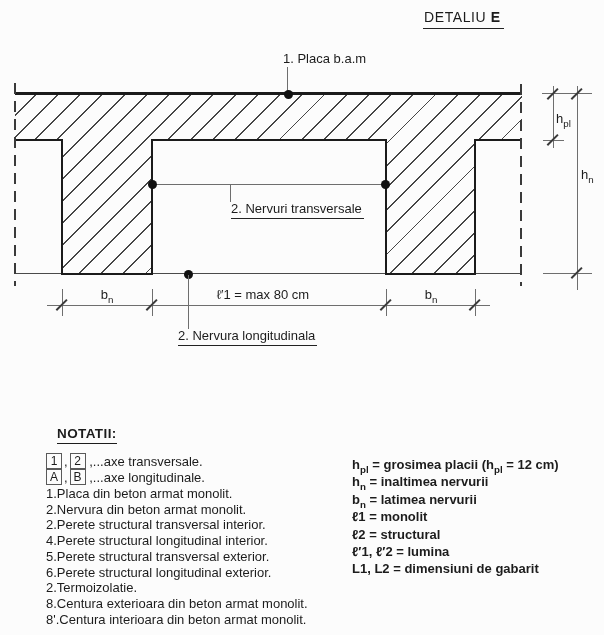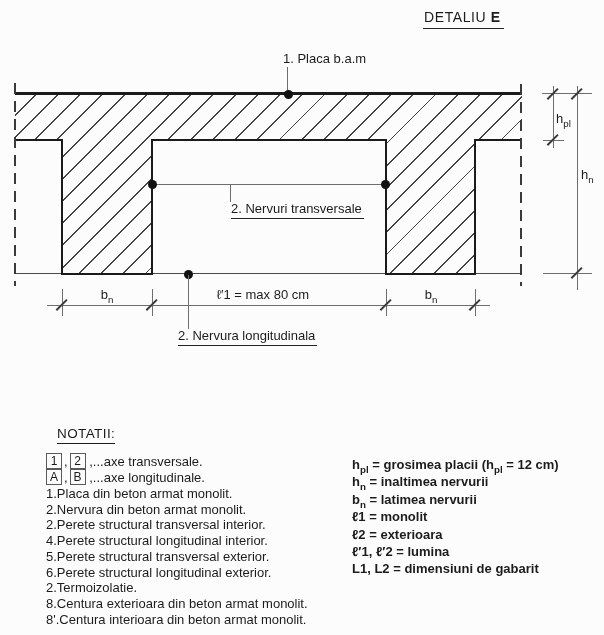--- a/index.html
+++ b/index.html
@@ -41,21 +41,21 @@
     background:repeating-linear-gradient(180deg,#3a3a3a 0 11px,transparent 11px 18px);
   }
   .dot{width:9px;height:9px;border-radius:50%;background:#111;}
   .lbl{font-size:13px;white-space:nowrap;}
   .underlined{border-bottom:1.5px solid #222;padding:0 2px 2px 0;}
   .dim-lbl{text-align:center;}
   .tick{width:15px;height:1.6px;background:#3a3a3a;transform:rotate(-45deg);}
   sub{font-size:.75em;line-height:0;text-align:right;}
   
   .notatii-heading{
-    left:57px;top:426px;font-size:13.5px;font-weight:normal;letter-spacing:.4px;
+    left:57px;top:426px;font-size:13.5px;font-weight:bold;letter-spacing:.4px;
     border-bottom:1.8px solid #1c1c1c;padding-bottom:2px;
   }
   .axes{left:46px;top:453px;font-size:13px;}
   .axes-row{display:flex;align-items:center;height:16px;}
   .axbox{
     display:inline-block;width:14px;height:14px;line-height:14px;
     border:1px solid #5a5a5a;text-align:center;font-size:12px;flex:none;
   }
   .axsep{margin:0 2px;}
   .axtext{white-space:nowrap;}
@@ -144,18 +144,18 @@
     <div>2.Termoizolatie.</div>
     <div>8.Centura exterioara din beton armat monolit.</div>
     <div>8'.Centura interioara din beton armat monolit.</div>
   </div>
 
   <div class="abs legend">
     <div>h<sub>pl</sub> = grosimea placii (h<sub>pl</sub> = 12 cm)</div>
     <div>h<sub>n</sub> = inaltimea nervurii</div>
     <div>b<sub>n</sub> = latimea nervurii</div>
     <div>ℓ1 = monolit</div>
-    <div>ℓ2 = exterioara</div>
+    <div>ℓ2 = structural</div>
     <div>ℓ′1, ℓ′2 = lumina</div>
     <div>L1, L2 = dimensiuni de gabarit</div>
   </div>
 
 </div>
 
 </body></html>

